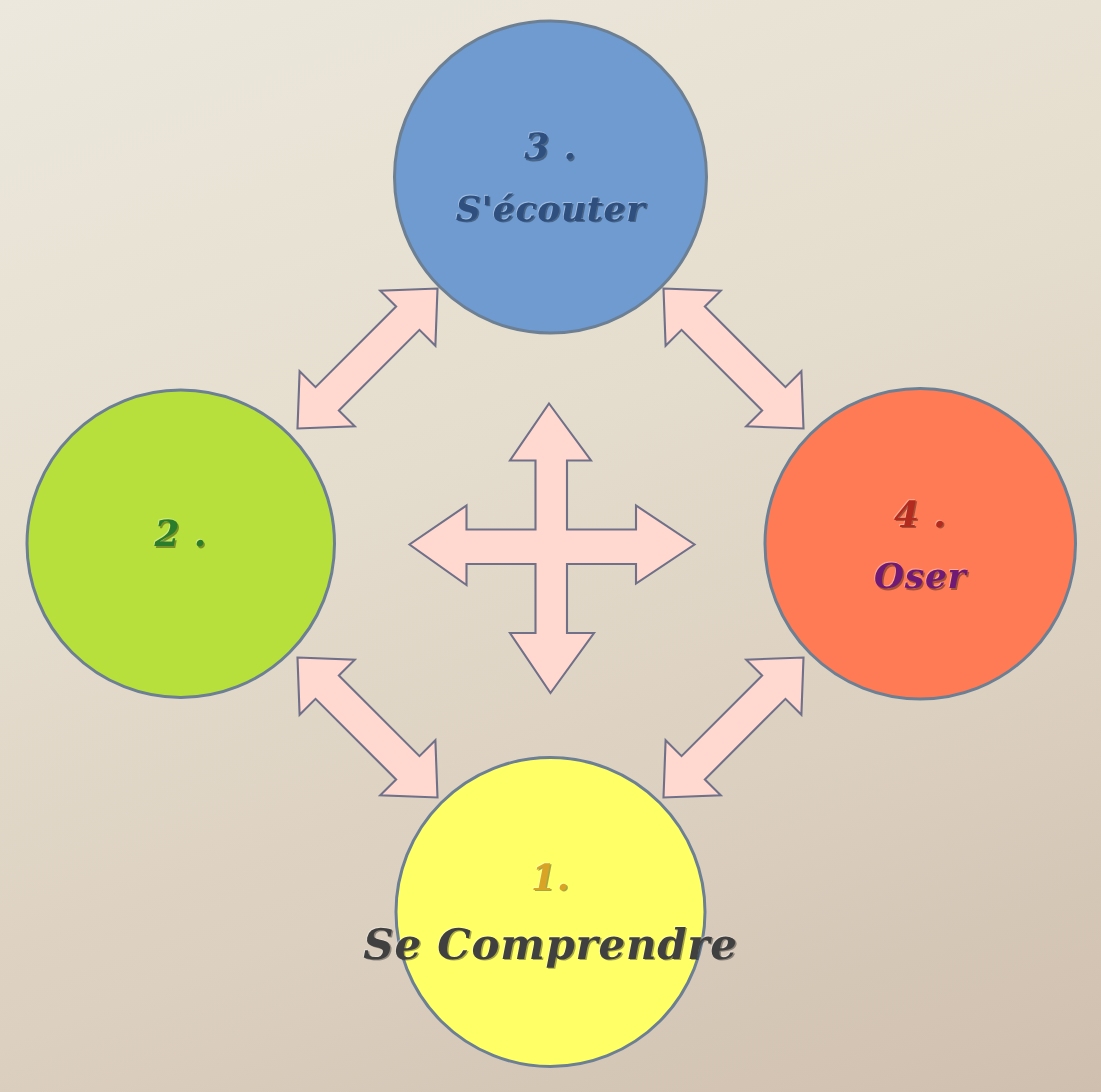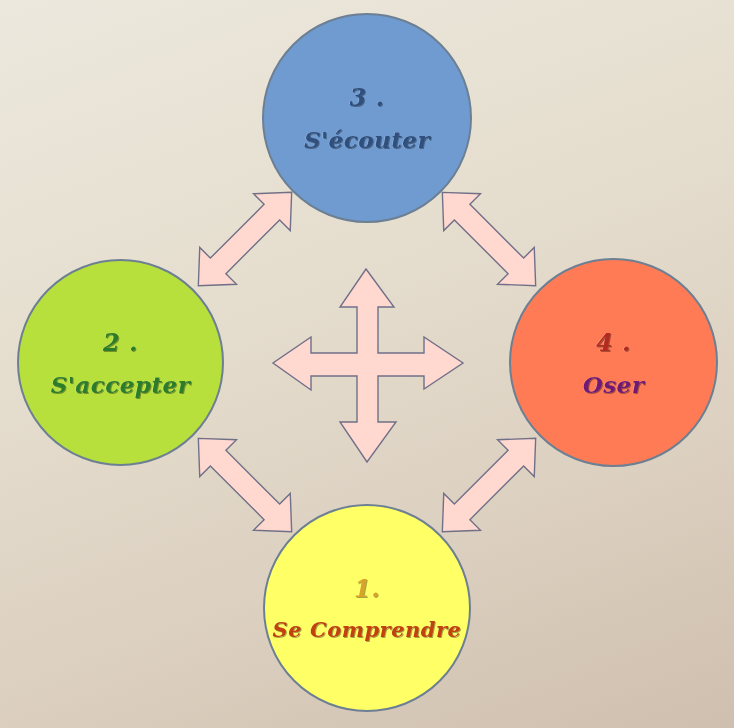--- a/index.html
+++ b/index.html
@@ -49,26 +49,25 @@
     </g>
   </svg>
 
   <div class="node" style="left:262px; top:13px; width:210px; height:210px; background:#6f9bd0;">
     <div class="node-num" style="color:#2f4f7f;">3 .</div>
     <div class="node-label" style="color:#2f4f7f;">S'écouter</div>
   </div>
 
   <div class="node" style="left:17px; top:259px; width:207px; height:207px; background:#b8e03d;">
     <div class="node-num" style="color:#2b7d2b;">2 .</div>
-    <div class="node-label" style="color:#2b7d2b;">S'accepter</div>
   </div>
 
   <div class="node" style="left:509px; top:258px; width:209px; height:209px; background:#ff7b55;">
     <div class="node-num" style="color:#b32a1f;">4 .</div>
     <div class="node-label" style="color:#701a75;">Oser</div>
   </div>
 
   <div class="node" style="left:263px; top:504px; width:208px; height:208px; background:#ffff66;">
     <div class="node-num" style="color:#d9a326;">1.</div>
-    <div class="node-label" style="color:#c2410c; font-size:21px;">Se Comprendre</div>
+    <div class="node-label" style="color:#404040; font-size:28px;">Se Comprendre</div>
   </div>
 
 </div>
 
 </body></html>

